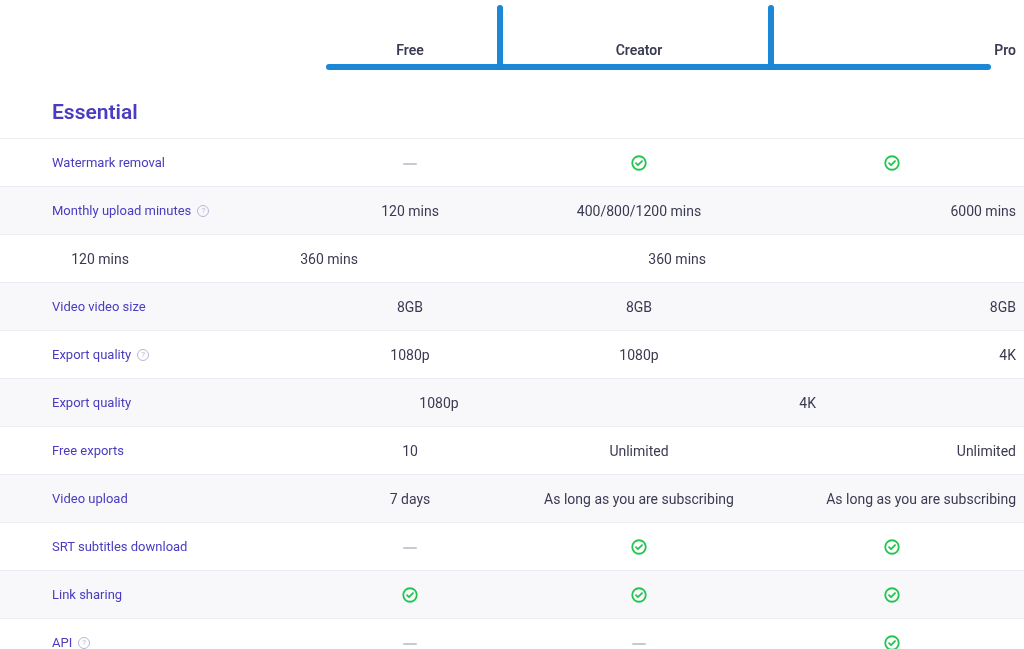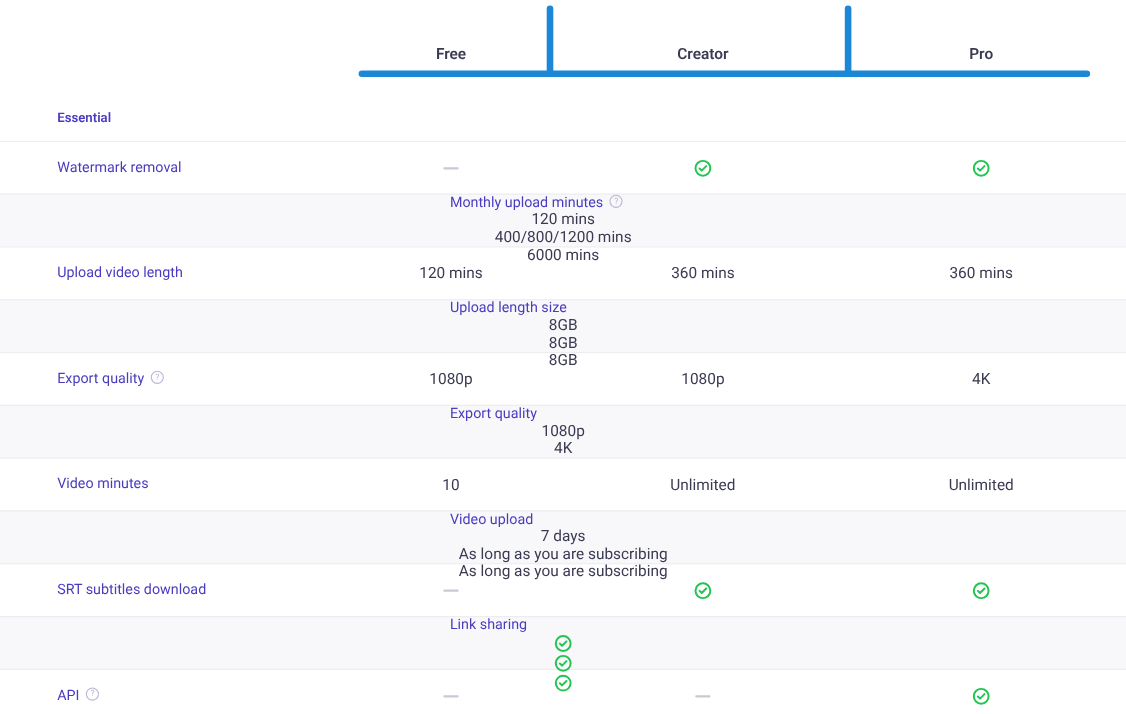--- a/index.html
+++ b/index.html
@@ -38,47 +38,47 @@
     }
     .plan-label {
       color: #4a3bbf;
       font-weight: 600;
       font-size: 14px;
       text-align: center;
     }
     .section-title {
       color: #4a3bbf;
       font-weight: 600;
-      font-size: 12px;
+      font-size: 21px;
       padding: 20px 0 14px 52px;
     }
     .data-row {
       height: 48px;
       border-top: 1px solid #ececf1;
     }
     .data-row.alt {
       background: #f8f8fb;
-      flex-direction: column;
     }
     .col-feature {
       width: 310px;
       padding-left: 52px;
       color: #4a3bbf;
       font-size: 13px;
       display: flex;
+      align-items: center;
       gap: 6px;
     }
     .col {
       text-align: center;
       color: #3a3a52;
       font-size: 14px;
     }
     .col-free   { width: 200px; }
     .col-creator{ width: 258px; text-align: center; }
-    .col-pro    { width: 248px; }
+    .col-pro    { width: 248px; text-align: right; }
     .info-icon {
       display: inline-flex;
       align-items: center;
       justify-content: center;
       width: 12px; height: 12px;
       border: 1px solid #b9b6d6;
       border-radius: 50%;
       font-size: 8px;
       color: #b9b6d6;
       line-height: 1;
@@ -133,30 +133,27 @@
         <div class="data-row alt">
           <div class="col-feature">
             <span>Monthly upload minutes</span>
             <span class="info-icon">?</span>
           </div>
           <div class="col col-free"><span>120 mins</span></div>
           <div class="col col-creator"><span>400/800/1200 mins</span></div>
           <div class="col col-pro"><span>6000 mins</span></div>
         </div>
         <div class="data-row">
-          <div class="col-feature">
-            <span>Upload video length</span>
-          </div>
           <div class="col col-free"><span>120 mins</span></div>
           <div class="col col-creator"><span>360 mins</span></div>
           <div class="col col-pro"><span>360 mins</span></div>
         </div>
         <div class="data-row alt">
           <div class="col-feature">
-            <span>Upload length size</span>
+            <span>Video video size</span>
           </div>
           <div class="col col-free"><span>8GB</span></div>
           <div class="col col-creator"><span>8GB</span></div>
           <div class="col col-pro"><span>8GB</span></div>
         </div>
         <div class="data-row">
           <div class="col-feature">
             <span>Export quality</span>
             <span class="info-icon">?</span>
           </div>
@@ -166,21 +163,21 @@
         </div>
         <div class="data-row alt">
           <div class="col-feature">
             <span>Export quality</span>
           </div>
           <div class="col col-creator"><span>1080p</span></div>
           <div class="col col-pro"><span>4K</span></div>
         </div>
         <div class="data-row">
           <div class="col-feature">
-            <span>Video minutes</span>
+            <span>Free exports</span>
           </div>
           <div class="col col-free"><span>10</span></div>
           <div class="col col-creator"><span>Unlimited</span></div>
           <div class="col col-pro"><span>Unlimited</span></div>
         </div>
         <div class="data-row alt">
           <div class="col-feature">
             <span>Video upload</span>
           </div>
           <div class="col col-free"><span>7 days</span></div>

